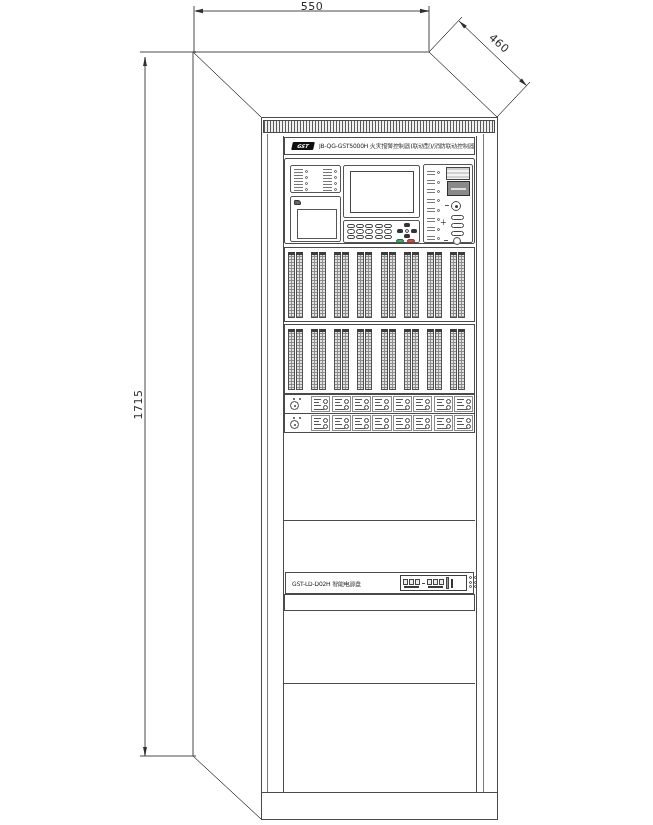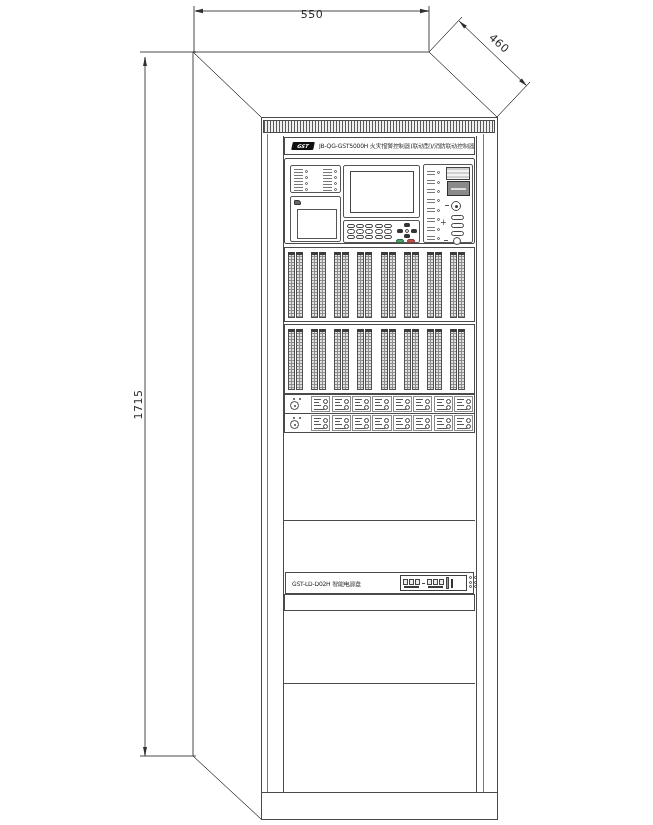--- a/index.html
+++ b/index.html
@@ -98,21 +98,21 @@
     <g fill="#2f2f2f" stroke="none">
       <polygon points="194,11 203,8.8 203,13.2"></polygon>
       <polygon points="429,11 420,8.8 420,13.2"></polygon>
       <polygon points="459,21 466.9,25.8 464.1,28.6"></polygon>
       <polygon points="527,86 521.9,78.4 519.1,81.2"></polygon>
       <polygon points="145,57 143,66 147,66"></polygon>
       <polygon points="145,756 143,747 147,747"></polygon>
     </g>
   </svg>
 
-  <div class="dim" style="left:290px;top:8px;width:44px">550</div>
+  <div class="dim" style="left:290px;top:0;width:44px">550</div>
   <div class="dim" style="left:477px;top:37px;width:44px;transform:rotate(42.5deg)">460</div>
   <div class="dim" style="left:116px;top:398px;width:44px;transform:rotate(-90deg)">1715</div>
 
   <div class="box" style="left:261px;top:117px;width:237px;height:676px"></div>
 
   <div class="box" style="left:261px;top:792px;width:237px;height:28px"></div>
 
   <div class="vent" style="left:263px;top:120px;width:232px;height:13px"></div>
 
   <div class="ln" style="left:267px;top:134px;width:1px;height:658px;background:#7a7a7a"></div>

